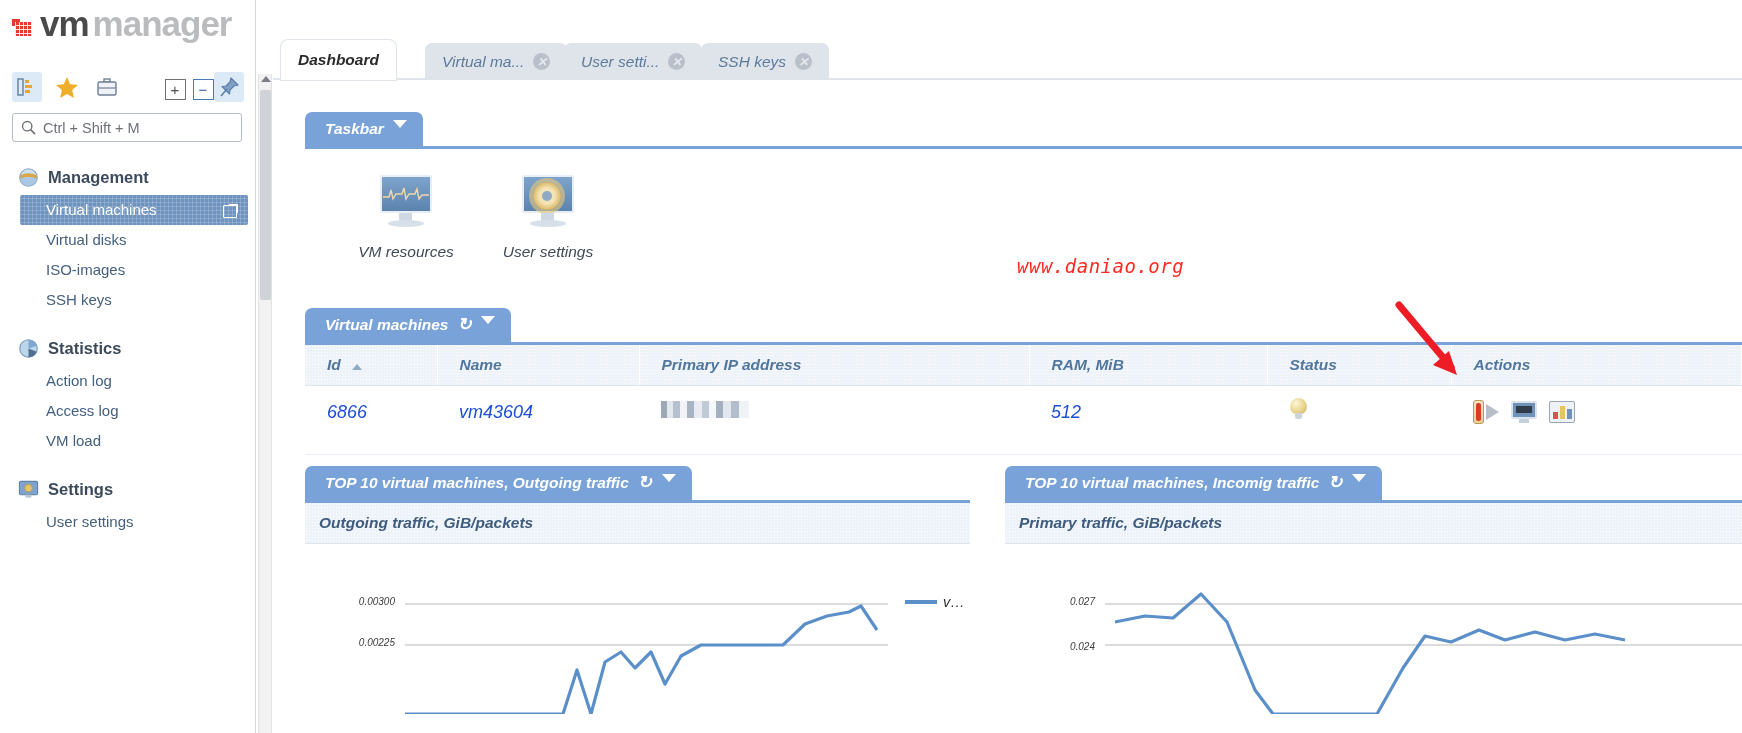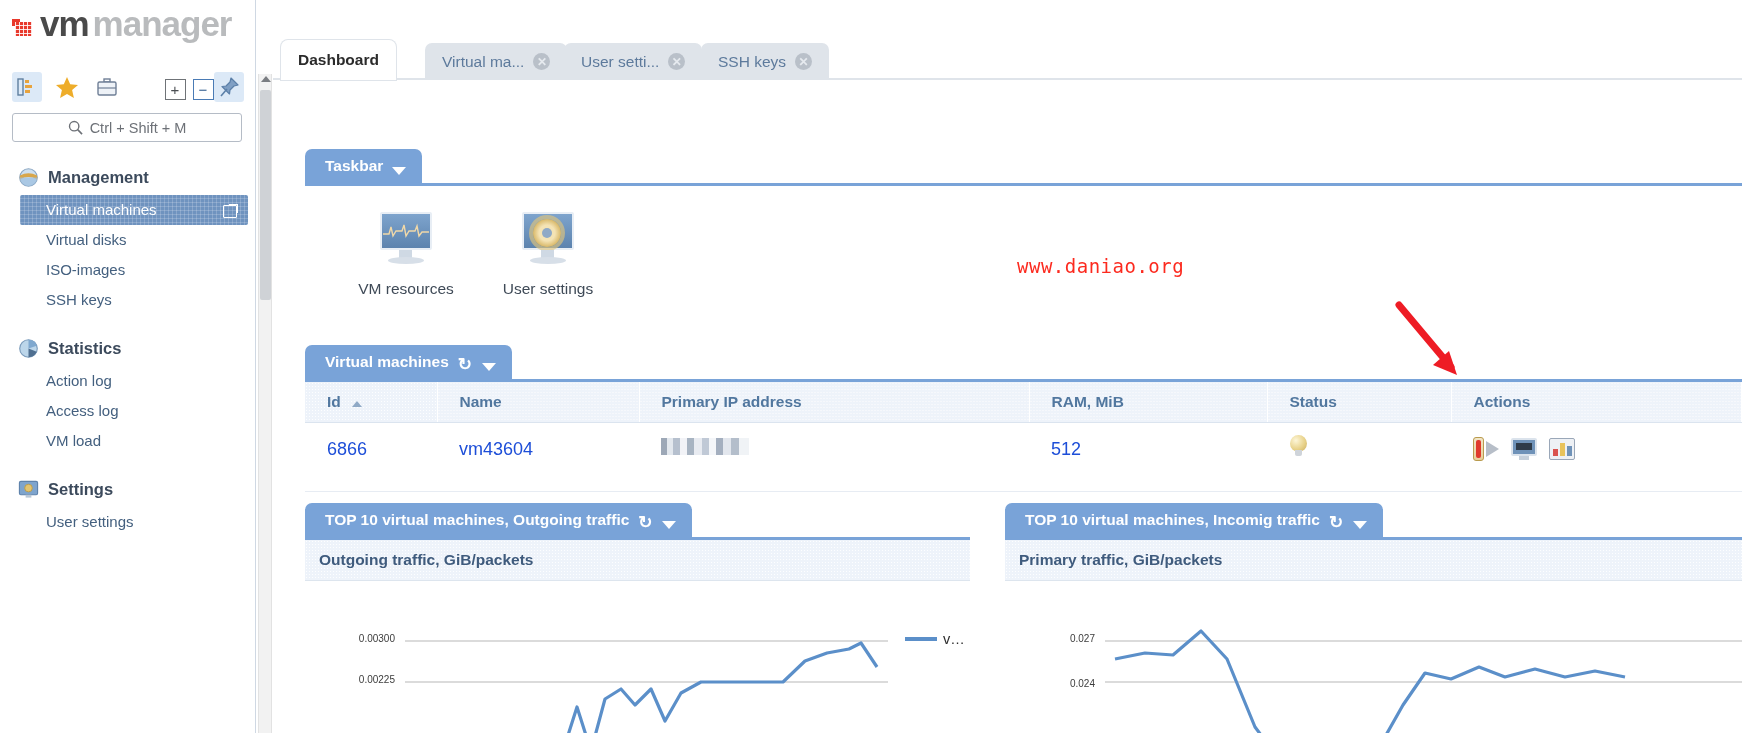--- a/index.html
+++ b/index.html
@@ -63,21 +63,20 @@
     font-size: 15px; line-height: 1; color: #4a4e52; background: #fff;
   }
   .sq-btn.blue { border-color: #4a7bb5; color: #2f5b8e; }
 
   .search-box {
     position: absolute; left: 12px; top: 113px;
     width: 230px; height: 29px;
     border: 1px solid #b5bcc6; border-radius: 3px;
     background: #fff; display: flex; align-items: center; gap: 7px;
     padding: 0 8px;
-    justify-content: center;
   }
   .search-box .ph { color: #6d7177; font-size: 14.5px; }
 
   .nav { position: absolute; left: 0; top: 158px; width: 256px; }
   .nav-group-title {
     display: flex; align-items: center; gap: 9px;
     padding: 9px 0 7px 18px;
     font-size: 16.5px; font-weight: bold; color: #3c4a5c;
   }
   .nav-item {
@@ -118,21 +117,21 @@
     position: absolute; top: 2px; left: 2px;
     width: 0; height: 0; border-left: 5px solid transparent;
     border-right: 5px solid transparent; border-bottom: 6px solid #7a7d82;
   }
   .side-scroll .thumb {
     position: absolute; top: 16px; left: 1px; width: 11px; height: 210px;
     background: #cfd2d6; border-radius: 2px;
   }
 
   
-  .main { position: absolute; left: 273px; top: 0; right: 0; height: 733px; background:#fff; }
+  .main { position: absolute; left: 273px; top: 0; right: 0; height: 733px; background:#fff;font-style:italic; }
 
   .tabbar { position: relative; height: 80px; }
   .tab {
     position: absolute; bottom: 0; height: 37px;
     border-radius: 7px 7px 0 0;
     display: flex; align-items: center; gap: 9px;
     padding: 0 17px;
     font-size: 15.5px;
     background: #dfe4ea; color: #5d7governed;
     color: #5d7a9c;
@@ -148,26 +147,25 @@
     display: flex; align-items: center; justify-content: center;
     font-size: 12px; line-height: 1; font-weight: bold;
   }
   .tabbar-line {
     position: absolute; left: 0; right: 0; bottom: 0; height: 2px; background: #dfe4ea;
   }
 
   
   .panel { position: absolute; }
   .panel-tab {
-    display: inline-flex; align-items: flex-end; gap: 9px;
+    display: inline-flex; align-items: flex-start; gap: 9px;
     background: #79a3d8;
     color: #fff; font-weight: bold; font-size: 15.5px;
     padding: 8px 16px 8px 20px;
     border-radius: 7px 7px 0 0;
-    margin-top: 37px;
   }
   .panel-rule { height: 3px; background: #79a3d8; width: 100%; }
   .caret-down {
     width: 0; height: 0; border-left: 7px solid transparent;
     border-right: 7px solid transparent; border-top: 8px solid #fff;
   }
   .refresh-ico {
     width: 15px; height: 15px; position: relative; display:inline-block;
   }
   .refresh-ico::before {

